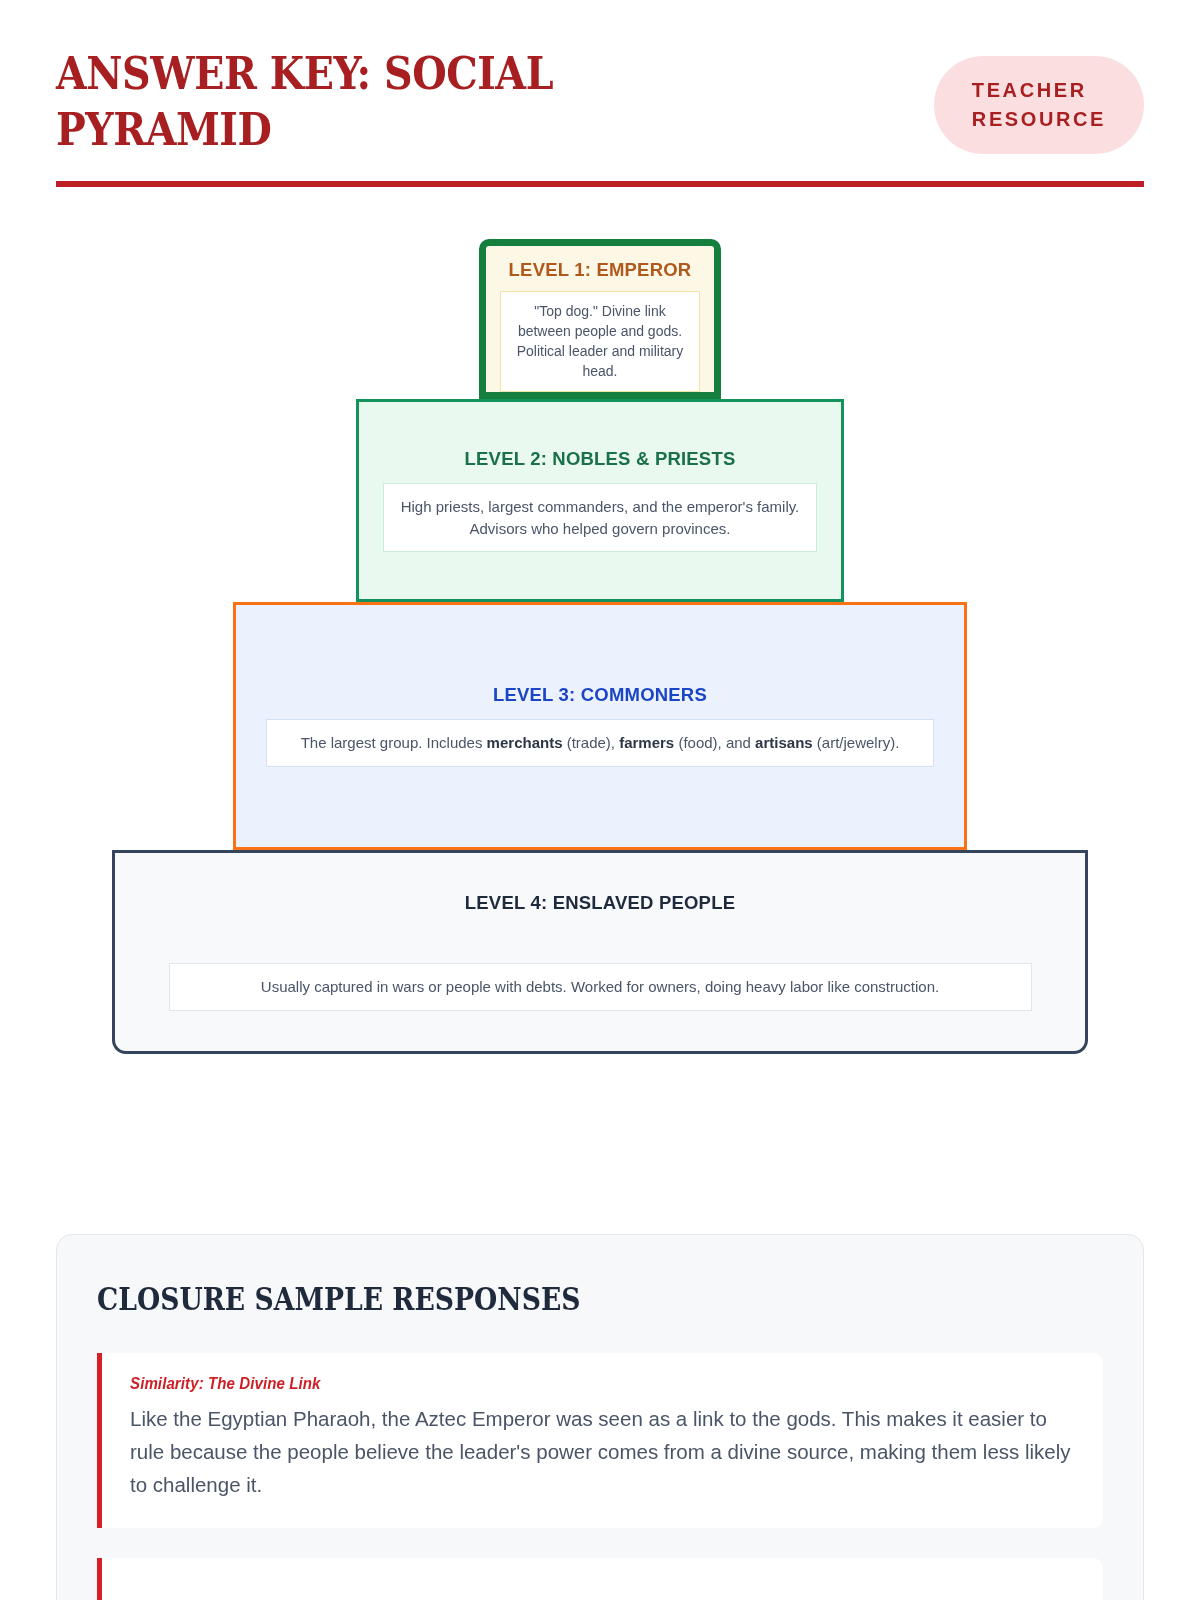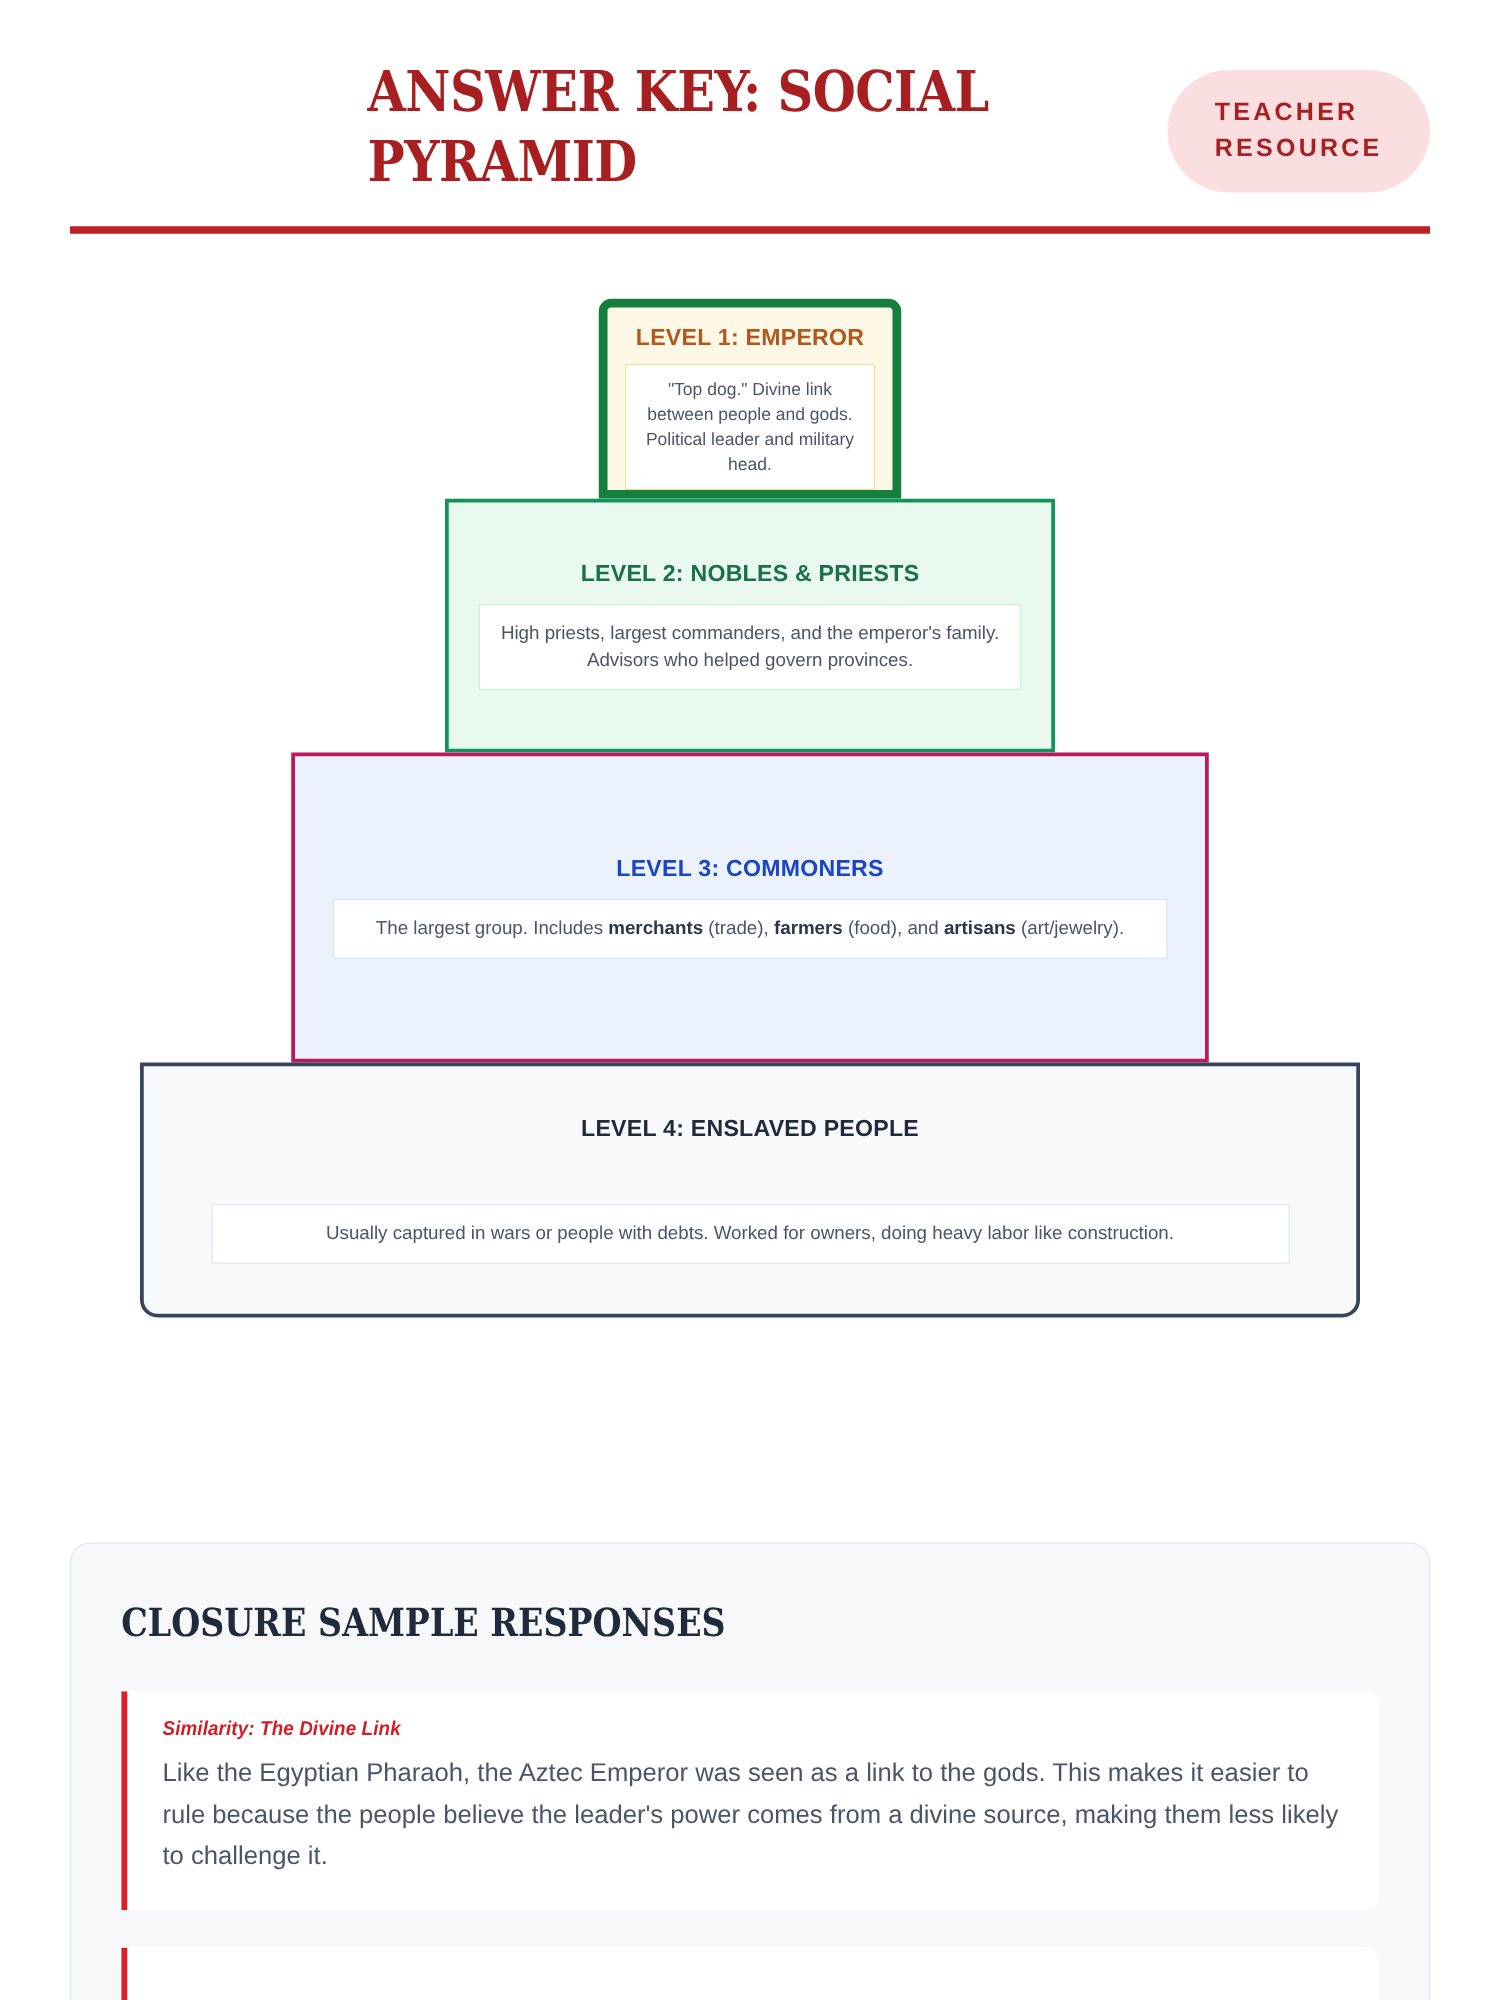--- a/index.html
+++ b/index.html
@@ -18,21 +18,21 @@
     width: 1200px;
     height: 1600px;
     background: #ffffff;
     padding: 0 56px;
   }
 
   
   .header {
     display: flex;
     align-items: flex-start;
-    justify-content: flex-end;
+    justify-content: space-between;
     padding-top: 46px;
   }
 
   .title-block { max-width: 640px; }
 
   .page-title {
     font-family: "DejaVu Serif", "Liberation Serif", serif;
     font-weight: bold;
     font-size: 45px;
     line-height: 1.25;
@@ -130,21 +130,21 @@
     border: 1px solid #cdeddb;
     padding: 12px 14px;
     width: 434px;
   }
 
   
   .level-3 {
     width: 734px;
     height: 248px;
     background: #ebf2fe;
-    border: 3px solid #be185d;
+    border: 3px solid #f97316;
     padding: 14px 16px;
     justify-content: center;
   }
   .level-3 .level-title { color: #1b45c4; margin-bottom: 13px; }
   .level-3 .level-desc {
     border: 1px solid #d3e1f8;
     padding: 12px 14px;
     width: 668px;
   }
 

